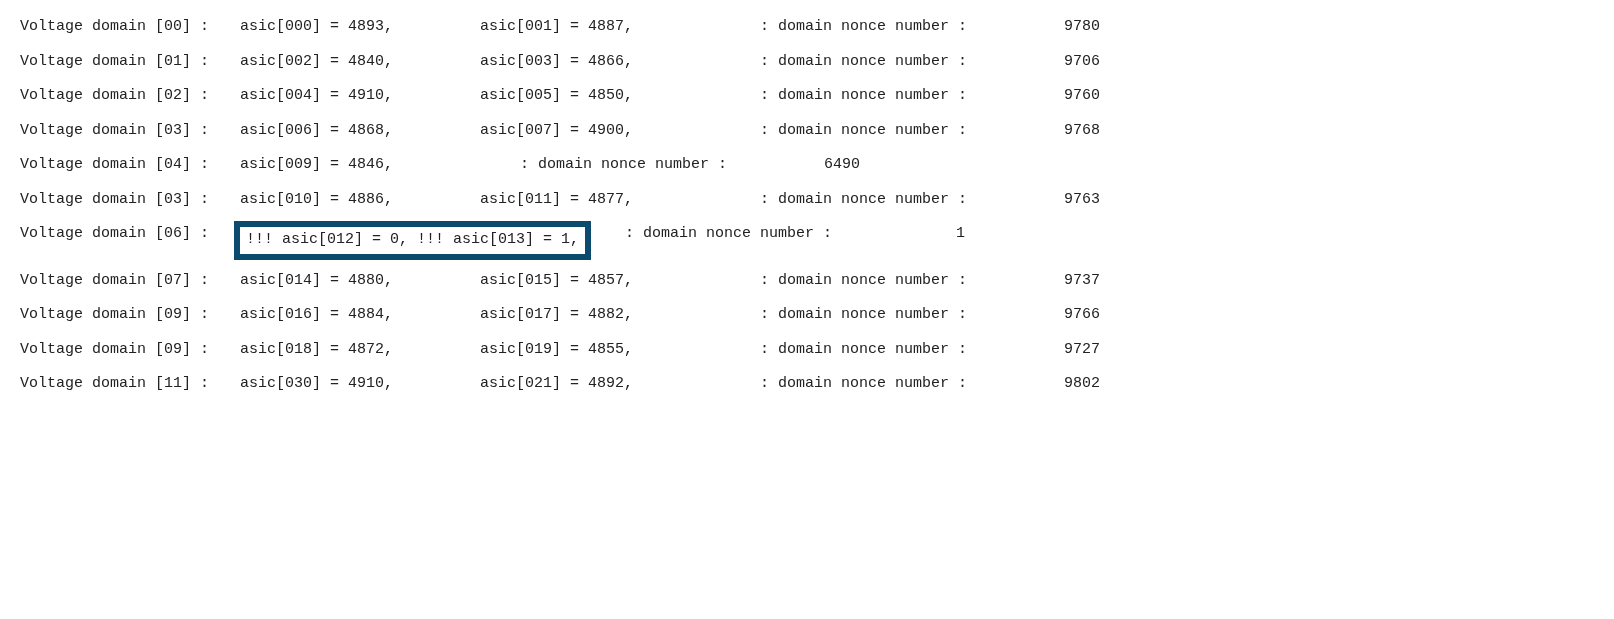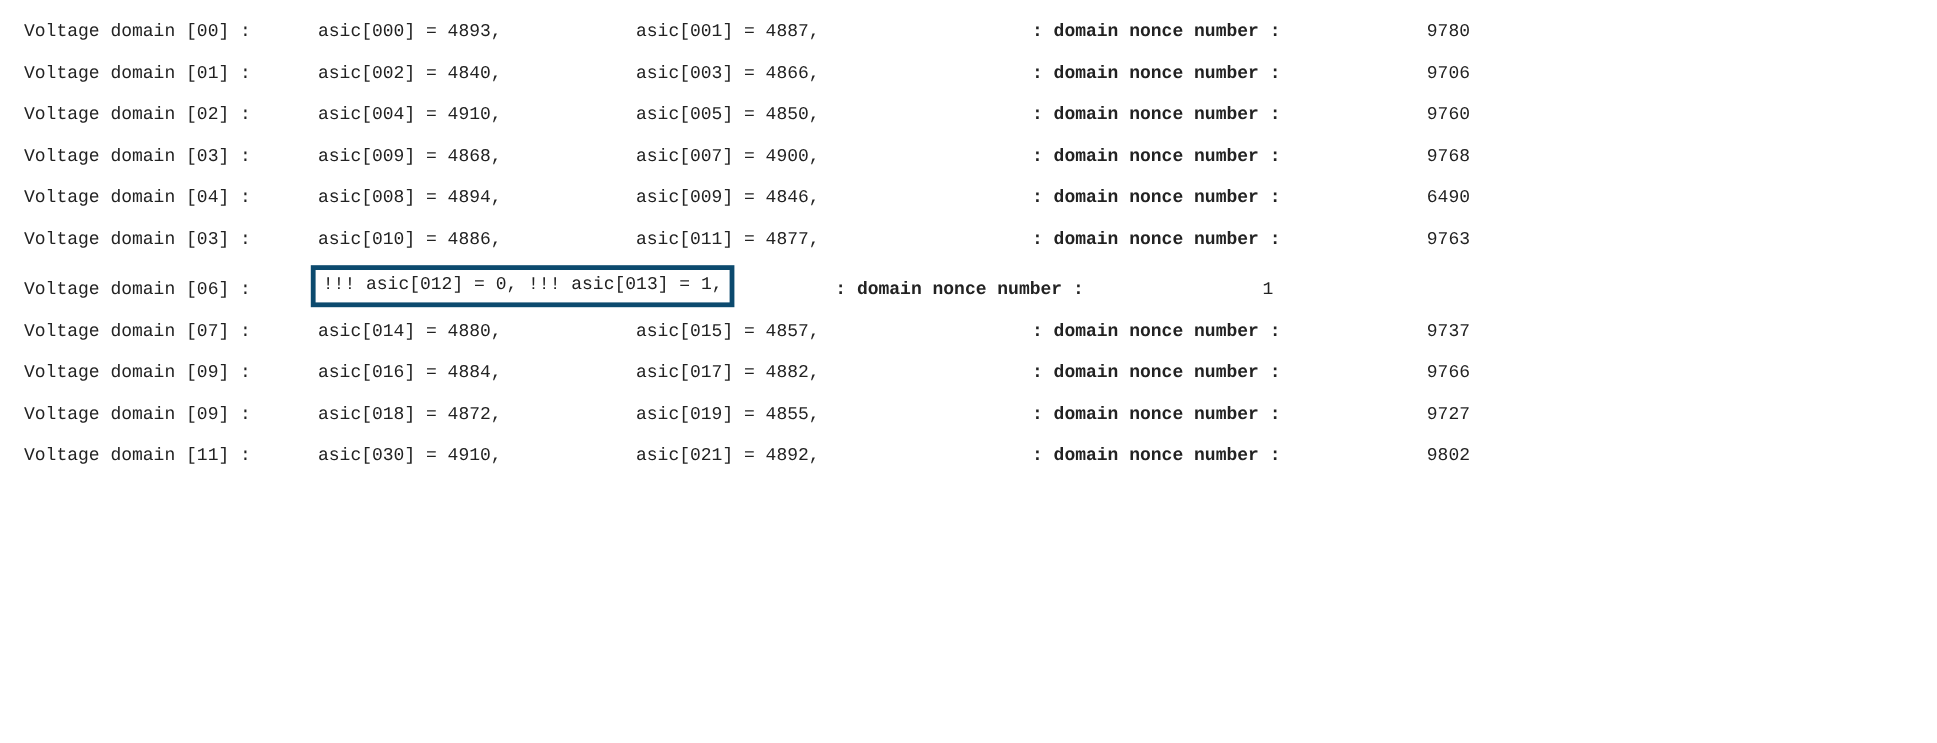--- a/index.html
+++ b/index.html
@@ -15,25 +15,24 @@
       color: #222222;
       padding: 10px 20px;
     }
 
     .log-container {
       width: 100%;
     }
 
     .log-row {
       display: flex;
-      align-items: flex-end;
+      align-items: flex-start;
       padding: 6px 0;
       line-height: 1.5;
       white-space: nowrap;
-      gap: 25px;
     }
 
     .log-row.highlighted {
       position: relative;
     }
 
     .col-domain {
       width: 220px;
       flex-shrink: 0;
     }
@@ -49,32 +48,31 @@
     }
 
     .col-spacer {
       width: 40px;
       flex-shrink: 0;
     }
 
     .col-nonce-label {
       width: 260px;
       flex-shrink: 0;
-      font-weight: bold;
     }
 
     .col-nonce-value {
       width: 80px;
       flex-shrink: 0;
       text-align: right;
     }
 
     .highlight-box {
       display: inline-block;
-      border: 4px solid #0c4a6e;
+      border: 6px solid #0c4a6e;
       padding: 2px 6px;
       margin: -2px -6px;
     }
   </style>
 </head>
 <body>
 
 <div class="log-container">
 <div class="log-row">
       <span class="col-domain">Voltage domain [00] :</span>
@@ -95,29 +93,28 @@
     <div class="log-row">
       <span class="col-domain">Voltage domain [02] :</span>
       <span class="col-asic1">asic[004] = 4910,</span>
       <span class="col-asic2">asic[005] = 4850,</span>
       <span class="col-spacer"></span>
       <span class="col-nonce-label">: domain nonce number :</span>
       <span class="col-nonce-value">9760</span>
     </div>
     <div class="log-row">
       <span class="col-domain">Voltage domain [03] :</span>
-      <span class="col-asic1">asic[009] = 4868,</span>
+      <span class="col-asic1">asic[006] = 4868,</span>
       <span class="col-asic2">asic[007] = 4900,</span>
       <span class="col-spacer"></span>
       <span class="col-nonce-label">: domain nonce number :</span>
       <span class="col-nonce-value">9768</span>
     </div>
     <div class="log-row">
       <span class="col-domain">Voltage domain [04] :</span>
-      <span class="col-asic1">asic[008] = 4894,</span>
       <span class="col-asic2">asic[009] = 4846,</span>
       <span class="col-spacer"></span>
       <span class="col-nonce-label">: domain nonce number :</span>
       <span class="col-nonce-value">6490</span>
     </div>
     <div class="log-row">
       <span class="col-domain">Voltage domain [03] :</span>
       <span class="col-asic1">asic[010] = 4886,</span>
       <span class="col-asic2">asic[011] = 4877,</span>
       <span class="col-spacer"></span>

